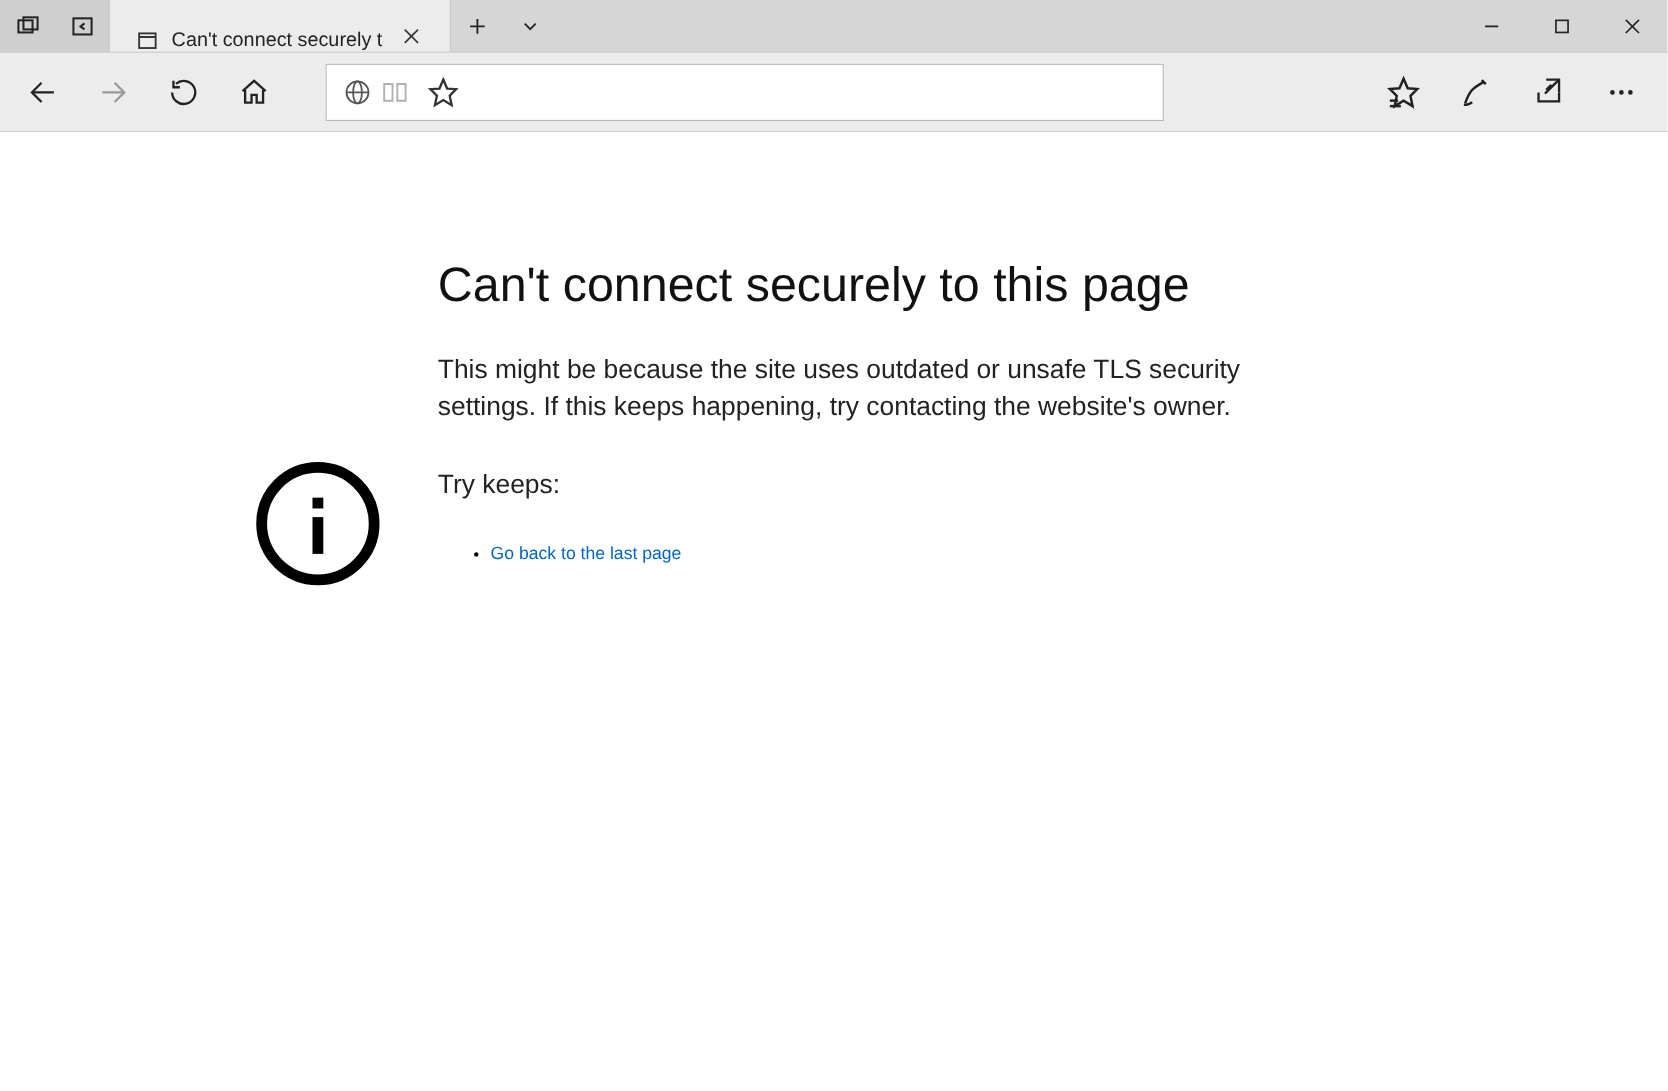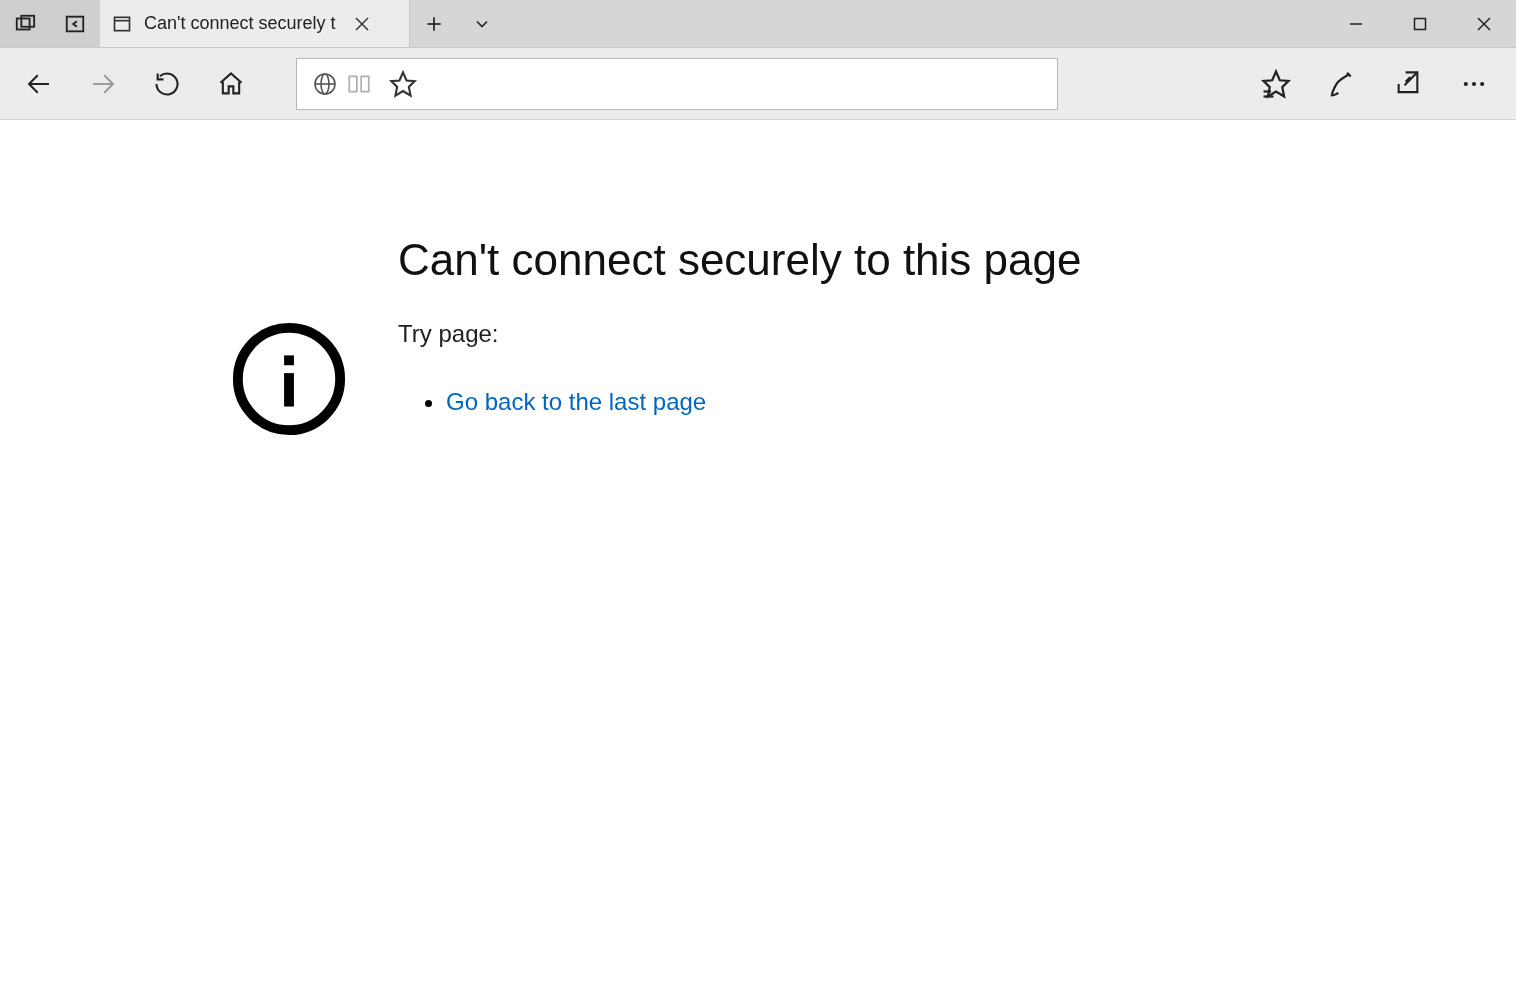--- a/index.html
+++ b/index.html
@@ -27,24 +27,24 @@
   .tb-btn {
     width: 50px;
     height: 100%;
     display: flex;
     align-items: center;
     justify-content: center;
     color: #222;
   }
   .tab {
     display: flex;
-    align-items: center;
+    align-items: flex-end;
     background: #ececec;
     height: 100%;
-    padding: 0 14px 0 12px;
+    padding: 0 14px 0 24px;
     gap: 12px;
     min-width: 310px;
     border-right: 1px solid #c8c8c8;
   }
   .tab-title {
     font-size: 18px;
     color: #222;
     white-space: nowrap;
     overflow: hidden;
     text-overflow: clip;
@@ -172,21 +172,21 @@
   .try-label {
     font-size: 24px;
     color: #222;
     margin-bottom: 40px;
   }
   .suggestions {
     list-style: disc;
     padding-left: 48px;
   }
   .suggestions li {
-    font-size: 24px;
+    font-size: 16px;
     margin-bottom: 22px;
   }
   .link {
     color: #0067c0;
     text-decoration: none;
     cursor: pointer;
   }
   svg { display:block; }
 </style>
 </head>
@@ -343,21 +343,22 @@
   <div class="content">
     <div class="info-icon">
       <svg width="118" height="118" viewBox="0 0 120 120">
         <circle cx="60" cy="60" r="52" fill="none" stroke="#000" stroke-width="10"></circle>
         <rect x="55" y="36" width="10" height="10" fill="#000"></rect>
         <rect x="55" y="54" width="10" height="34" fill="#000"></rect>
       </svg>
     </div>
     <div class="text-col">
       <h1 class="err-title">Can't connect securely to this page</h1>
-      <p class="try-label">Try page:</p>
+      <p class="err-desc">This might be because the site uses outdated or unsafe TLS security settings. If this keeps happening, try contacting the website's owner.</p>
+      <p class="try-label">Try keeps:</p>
       <ul class="suggestions">
         <li>
           <a class="link">Go back to the last page</a>
         </li>
       </ul>
     </div>
   </div>
 </div>
 
 </body></html>

